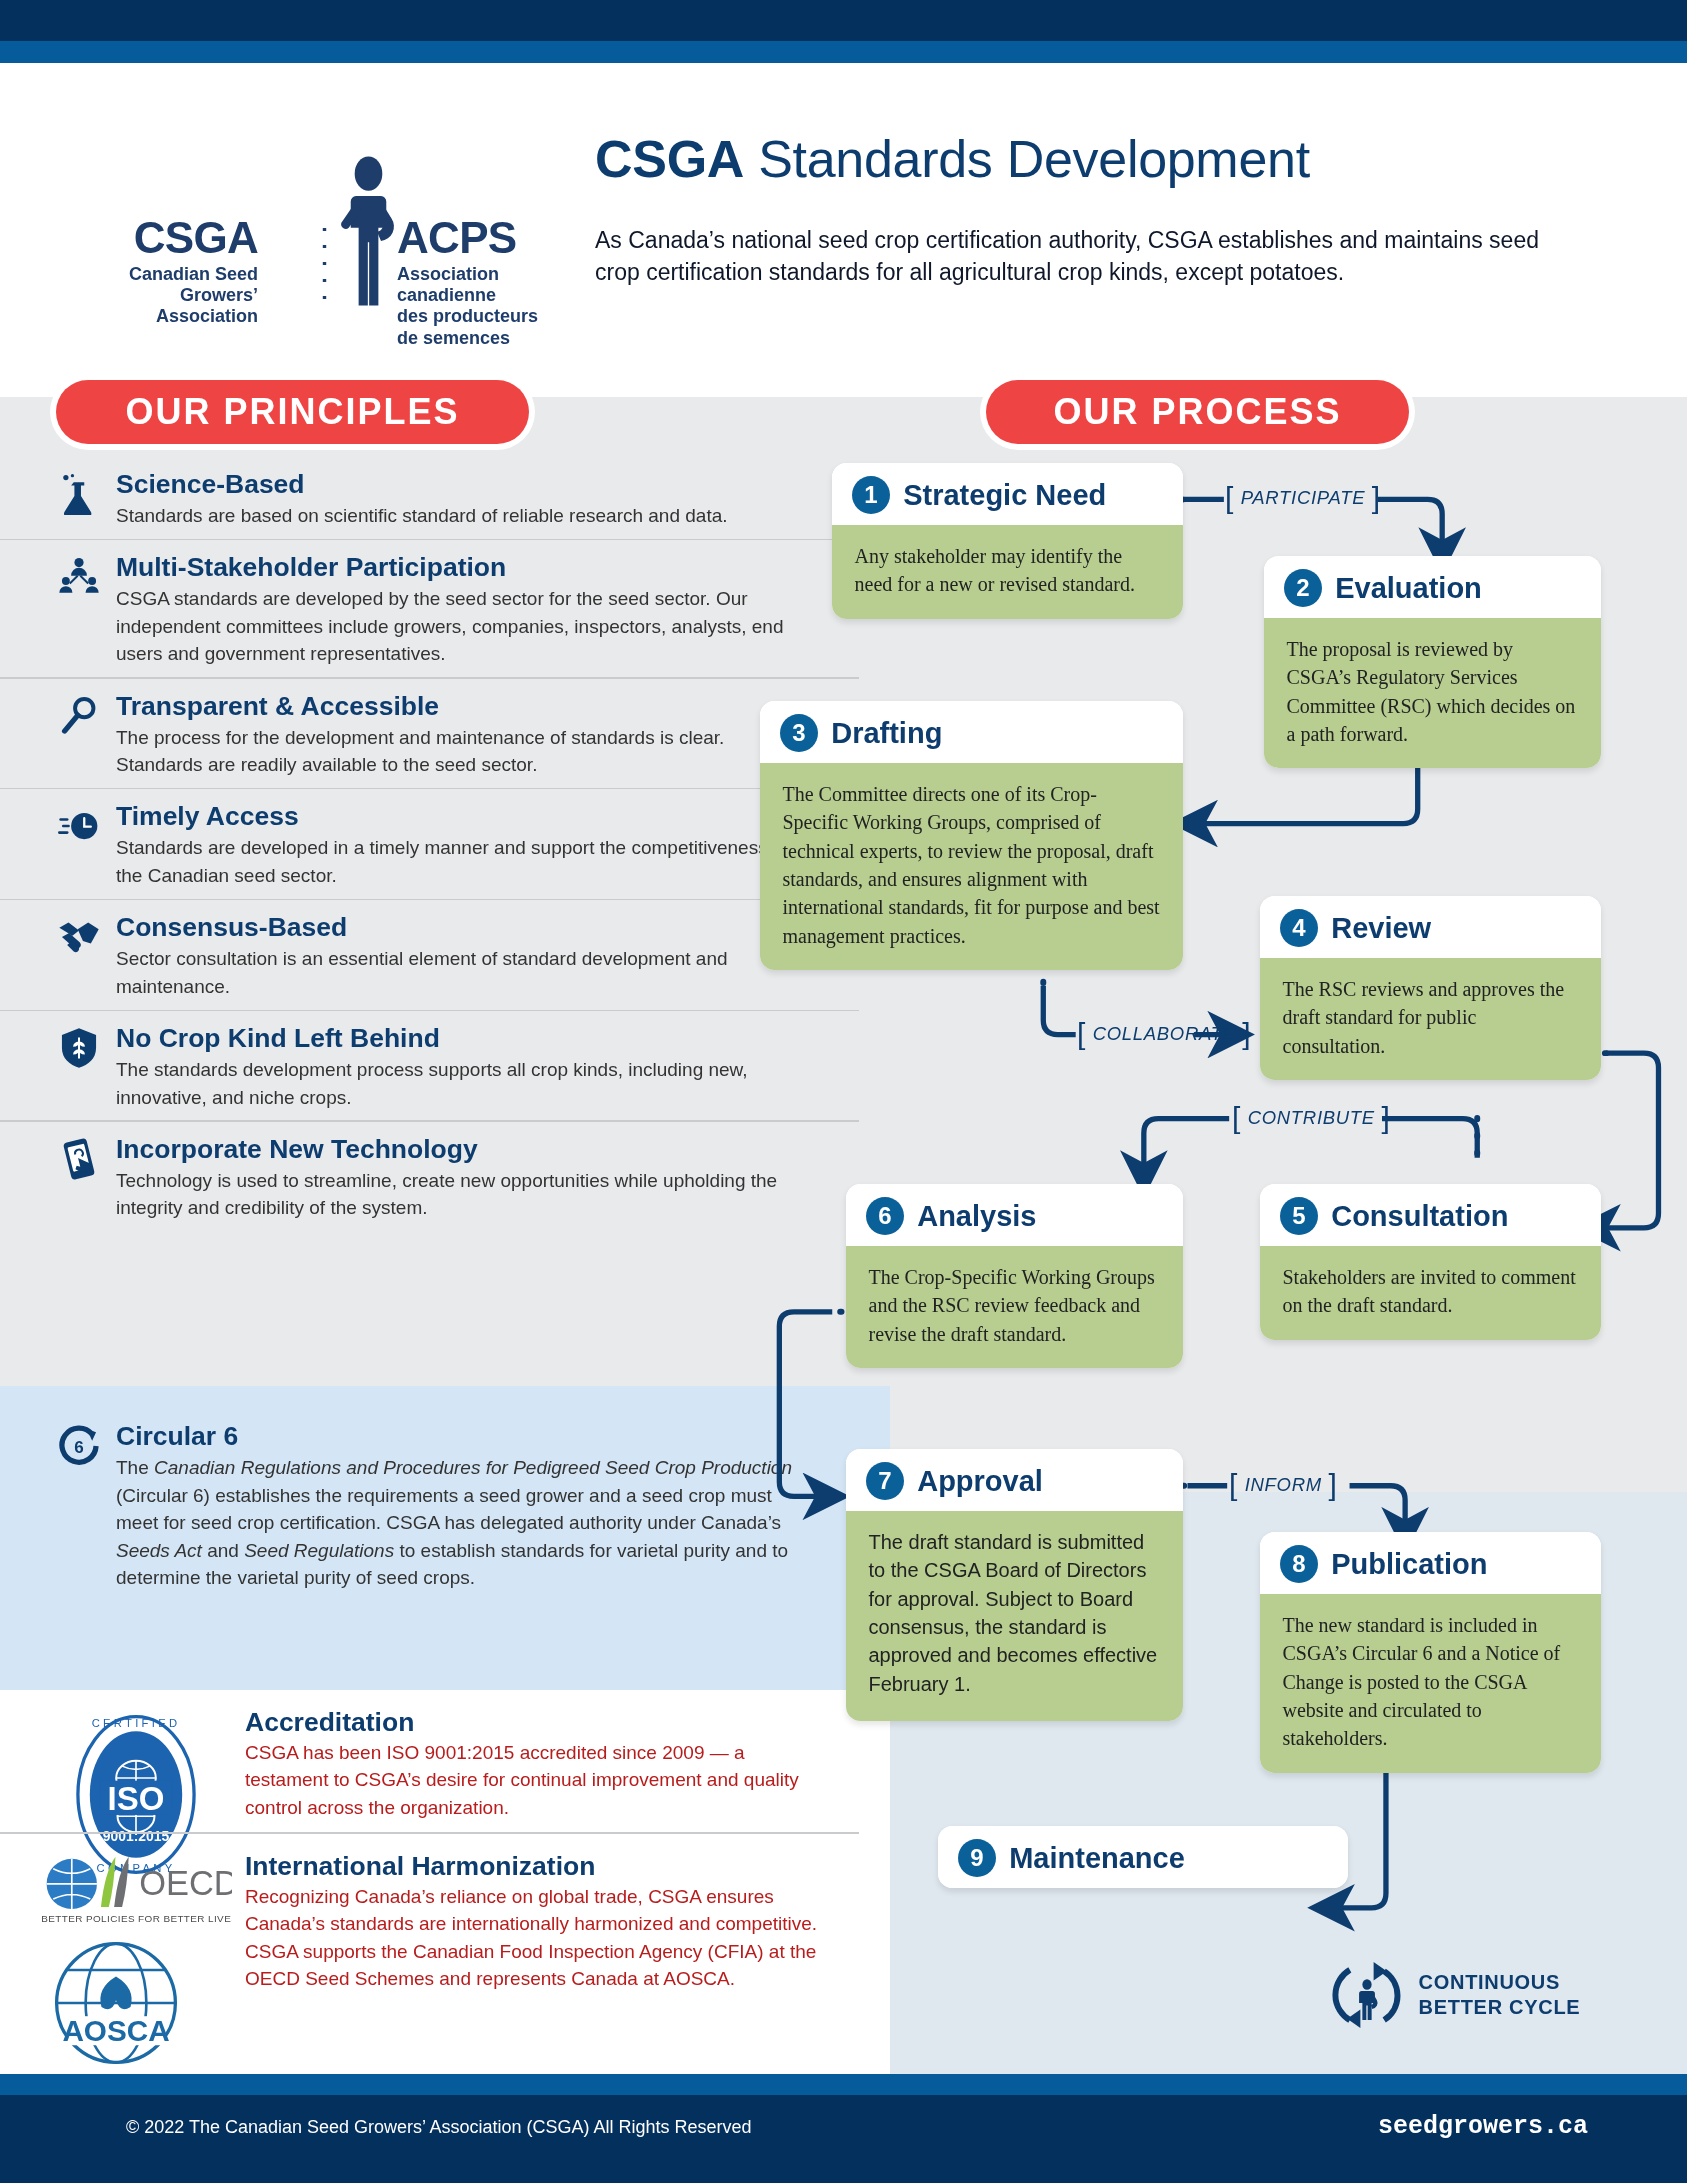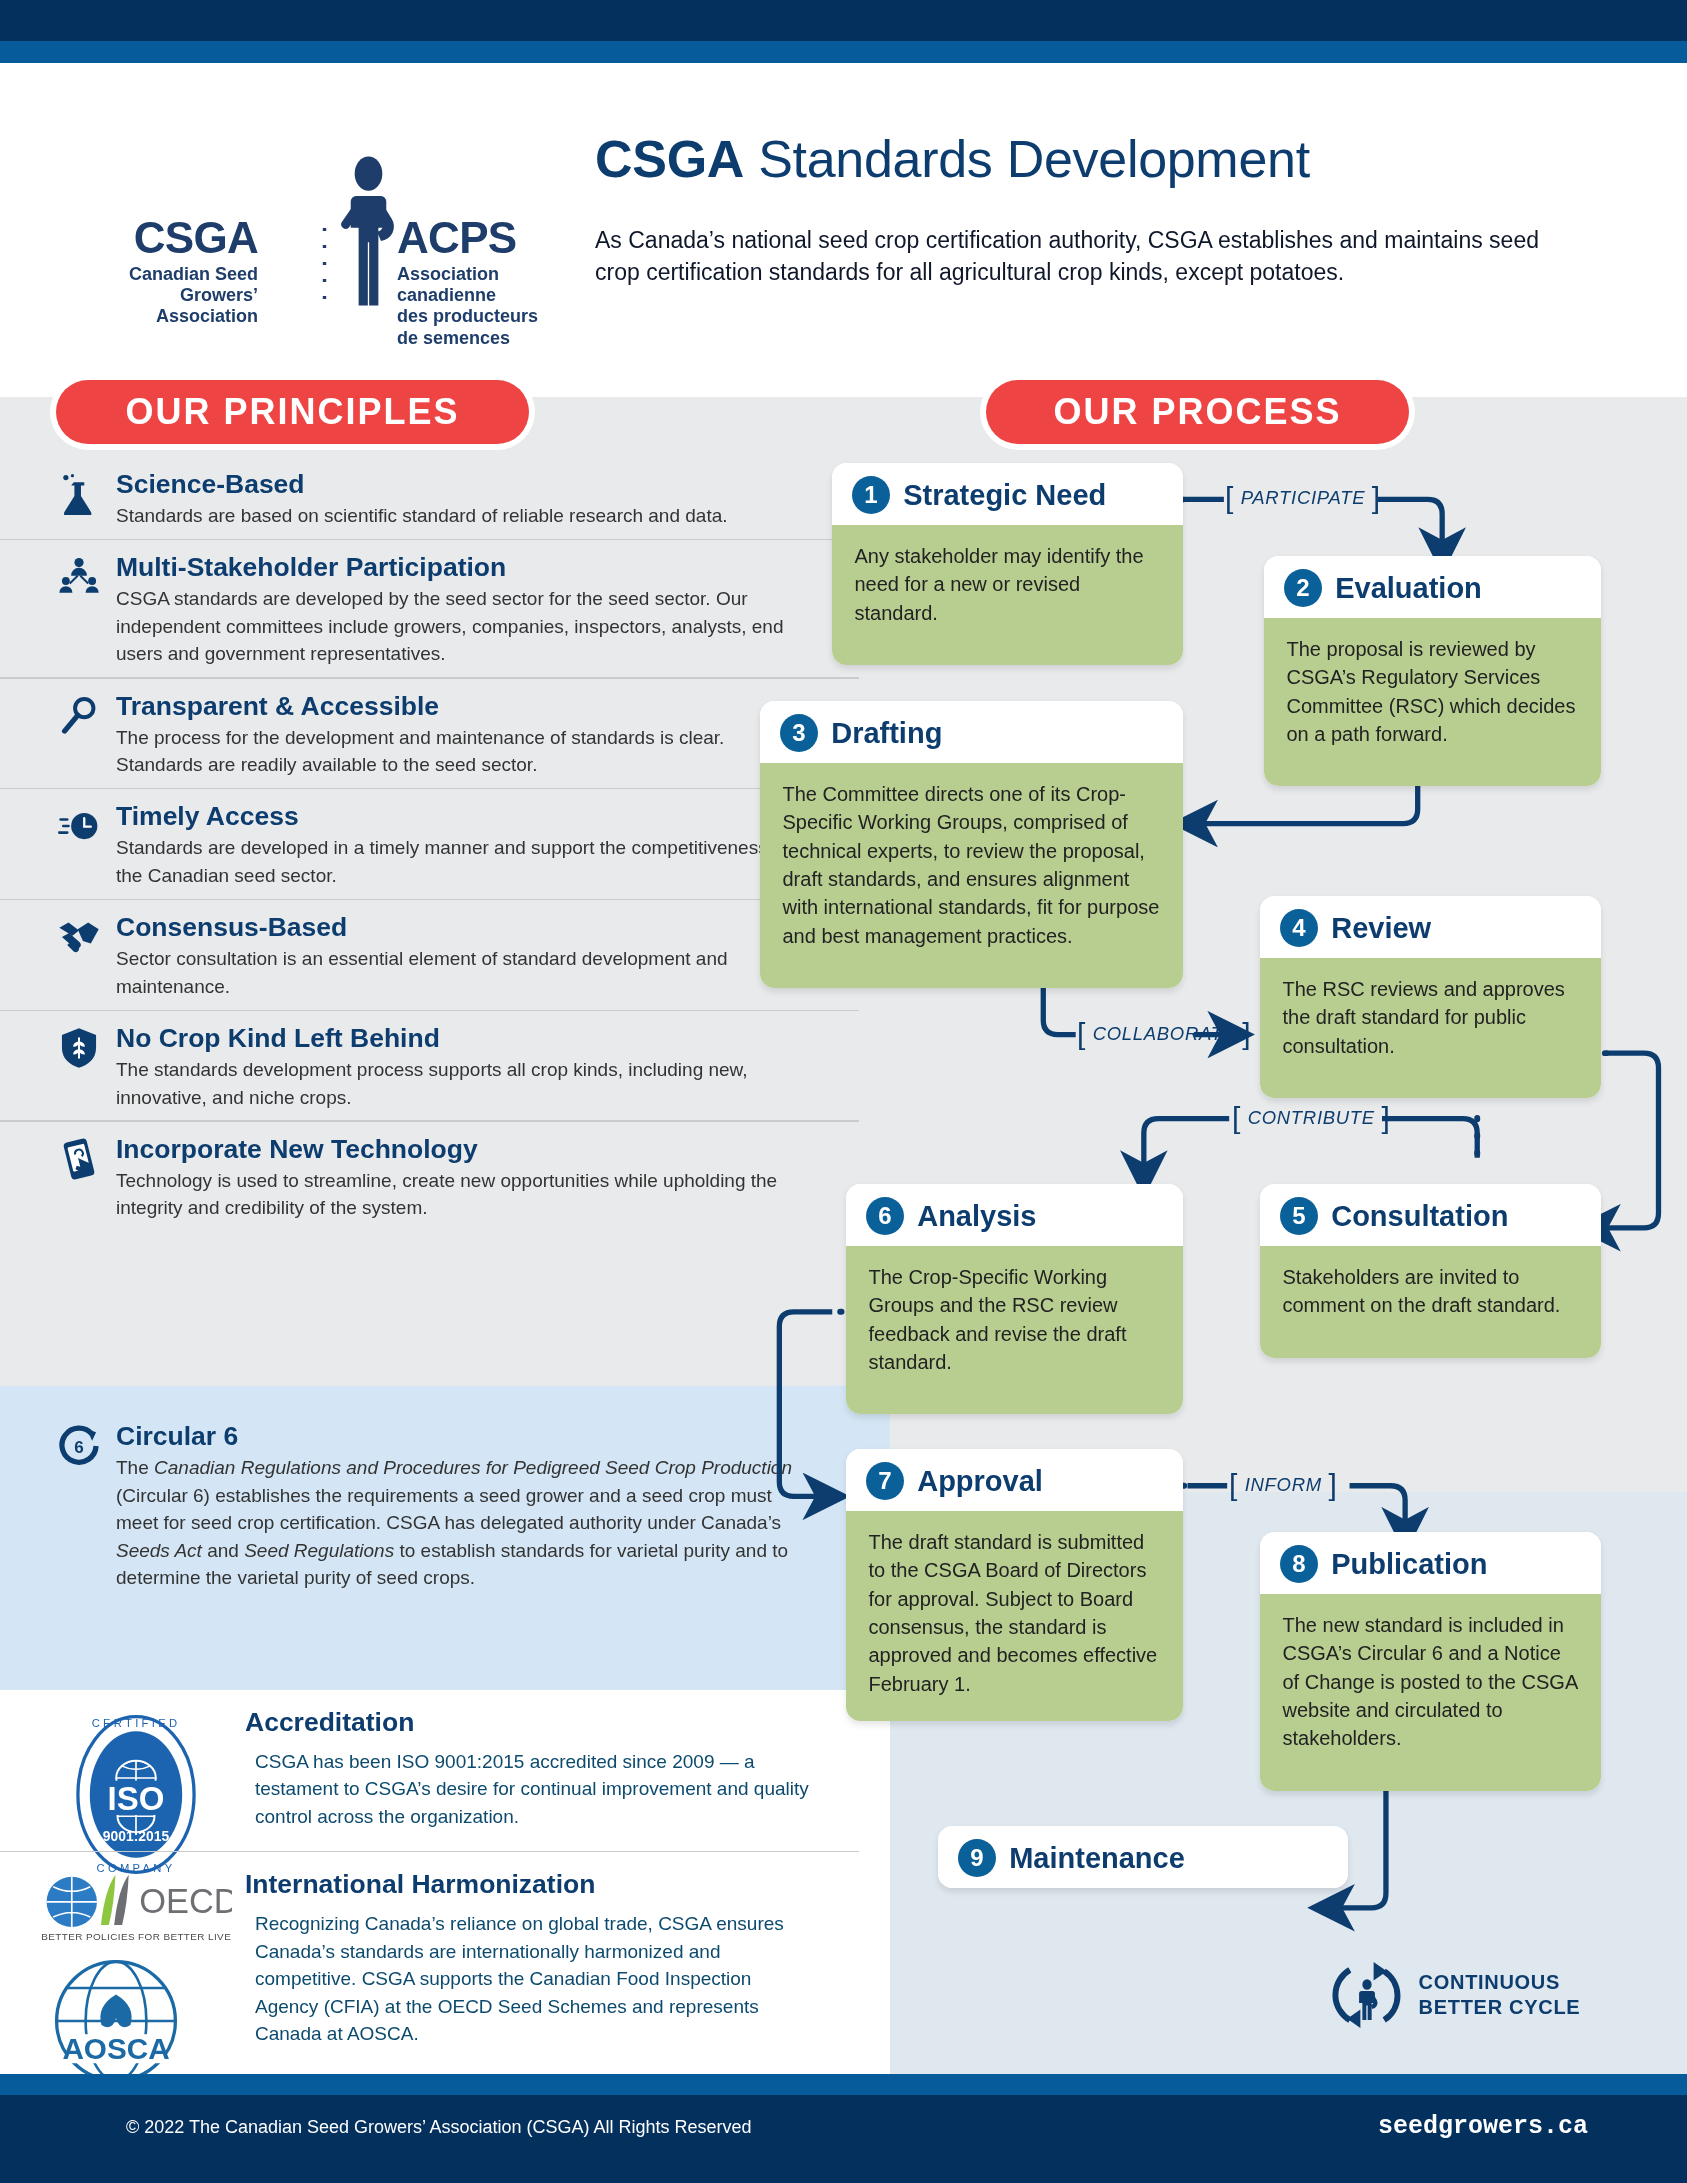--- a/index.html
+++ b/index.html
@@ -52,32 +52,32 @@
   .pr{position:relative;padding:12px 79px 10.6px 116px;}
   .pr .ico{position:absolute;left:58px;top:16px;width:42px;height:42px;}
   .pr h3{margin:0 0 1.3px 0;font-size:26.5px;font-weight:bold;color:#0d3c6e;line-height:1.2;}
   .pr p{margin:0;font-size:19px;line-height:1.45;color:#333333;}
   .pr .rule{position:absolute;left:0;bottom:0;width:859px;height:1.3px;background:#c9cbcd;}
   .pr em{font-style:italic;}
 
   
   .cred{position:relative;padding:6.6px 66px 12px 245px;}
   .cred h3{margin:0 0 1.3px 0;font-size:26.5px;font-weight:bold;color:#0d3c6e;}
-  .cred p{margin:10px;font-size:19px;line-height:1.45;color:#0c4a6e;}
+  .cred p{margin:0;font-size:19px;line-height:1.45;color:#b91c1c;}
   .cred .rule{position:absolute;left:0;bottom:0;width:859px;height:1.3px;background:#c9cbcd;}
 
   
   .card{position:absolute;border-radius:14.6px;background:#ffffff;
         box-shadow:0 3.3px 6.6px rgba(0,0,0,0.10);overflow:hidden;}
   .card .hd{display:flex;align-items:center;gap:13.2px;padding:13.2px 17px 10.6px 20px;background:#ffffff;}
   .card .num{width:38px;height:38px;border-radius:50%;background:#0a6098;color:#fff;
              font-size:24px;font-weight:bold;display:flex;align-items:center;justify-content:center;flex:0 0 auto;}
   .card .ttl{font-size:29px;font-weight:bold;color:#0d3c6e;white-space:nowrap;}
   .card .bd{background:#b7ce90;padding:17px 22.5px 22.5px 22.5px;font-size:20px;line-height:1.42;color:#222;}
-  .card .bd.tall{padding-bottom:38px;}
+  .card .bd.tall{padding-bottom:20px;font-family:Liberation Serif, serif;}
 
   
   .conn{position:absolute;color:#0d3c6e;font-size:18.5px;font-style:italic;letter-spacing:0.7px;
         white-space:nowrap;display:flex;align-items:center;gap:6.6px;}
   .conn .brk{font-size:30px;font-style:normal;font-weight:300;line-height:0.8;}
 
   svg.wire{position:absolute;left:0;top:0;width:1687px;height:2183px;pointer-events:none;}
 
   
   #cycle{left:1330px;top:1955px;width:318px;height:79px;display:flex;align-items:center;gap:14.6px;}

